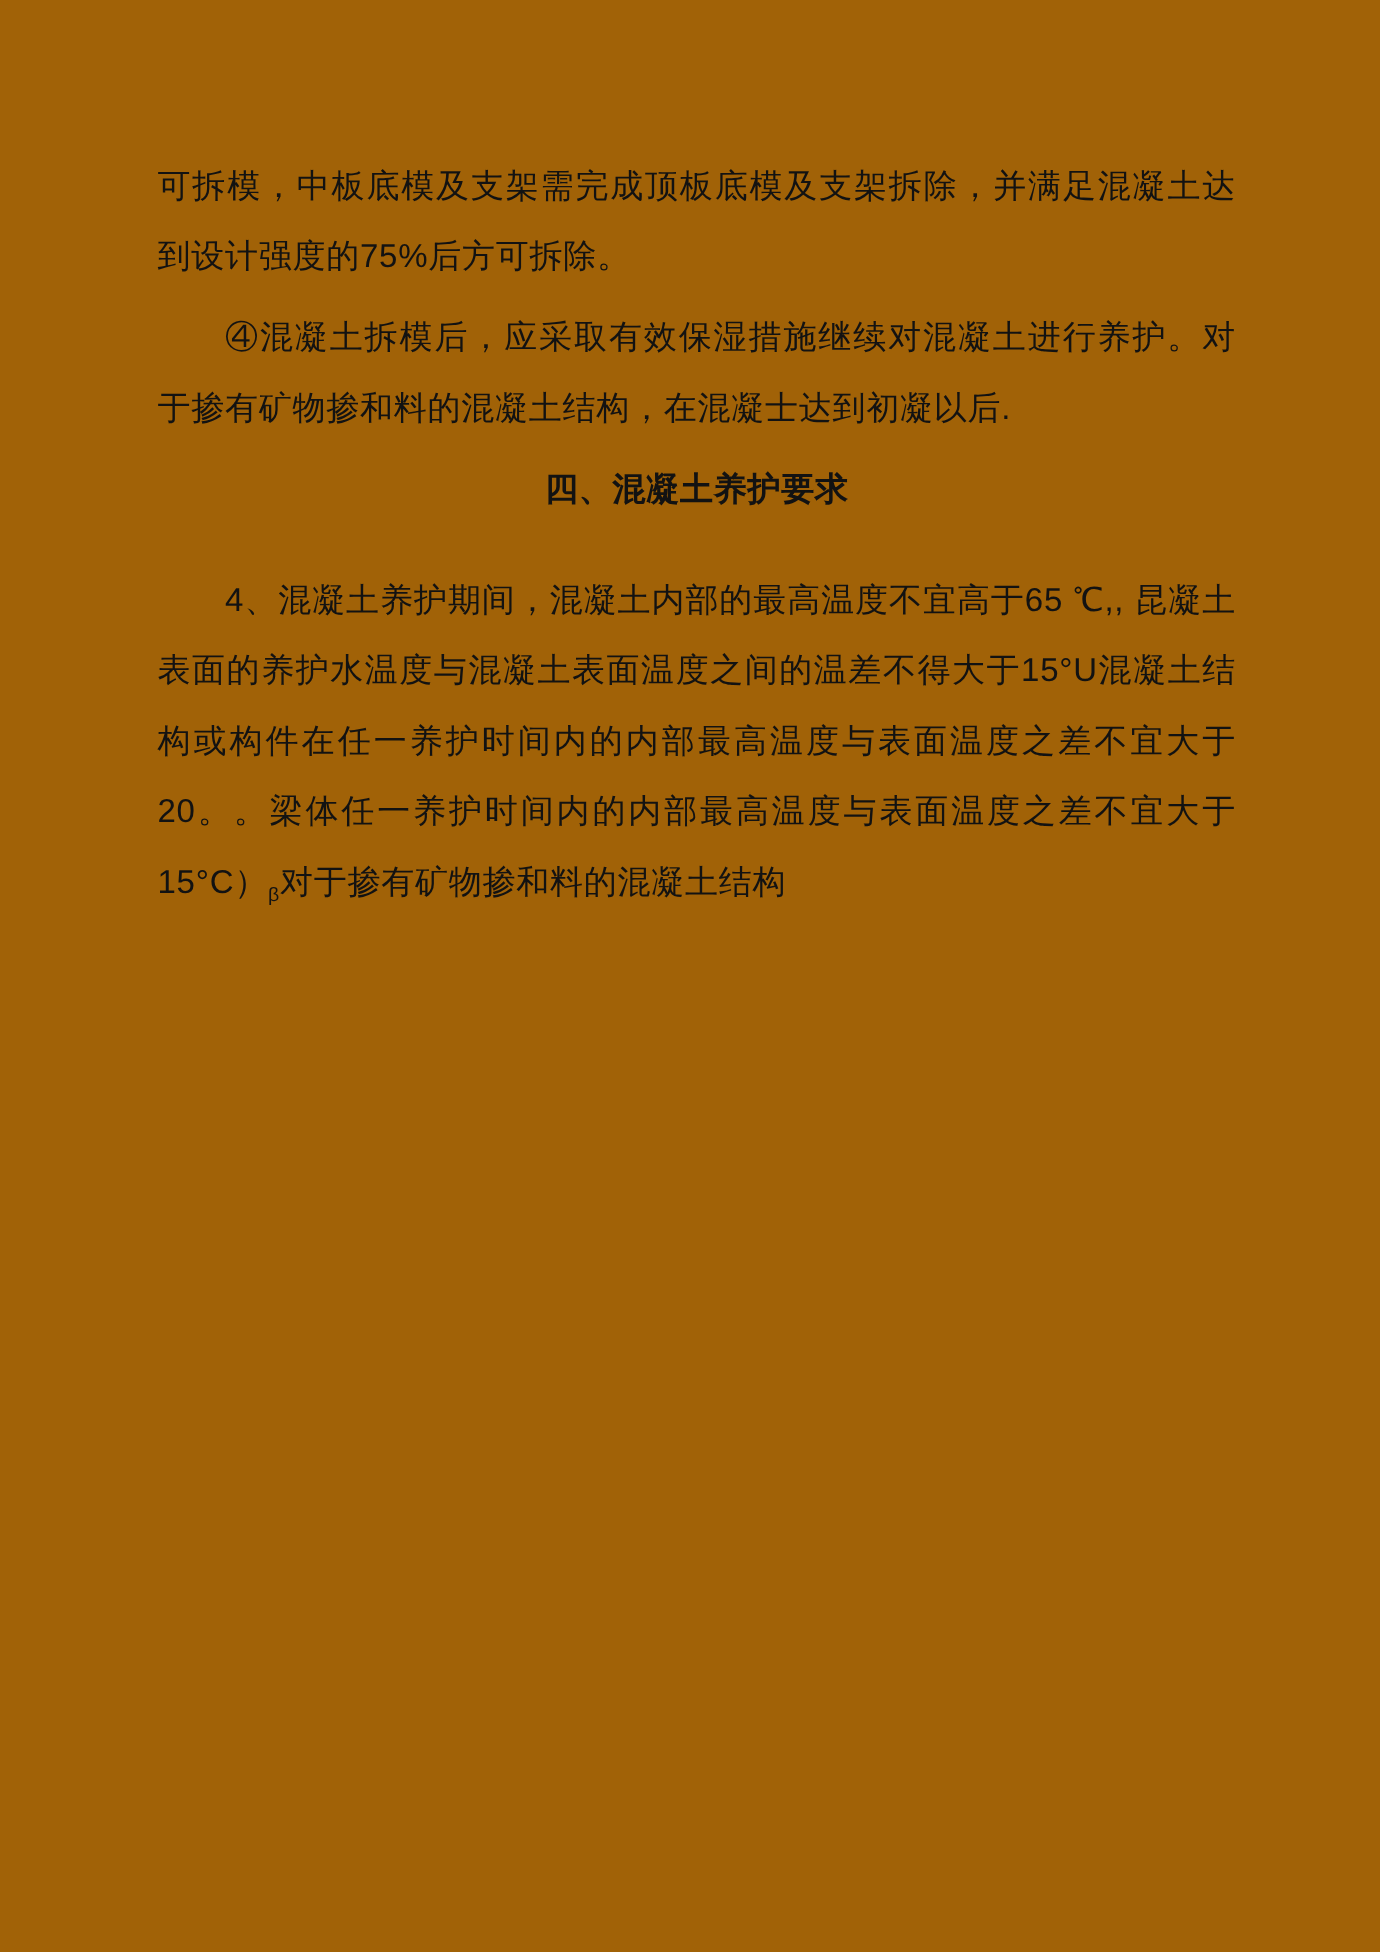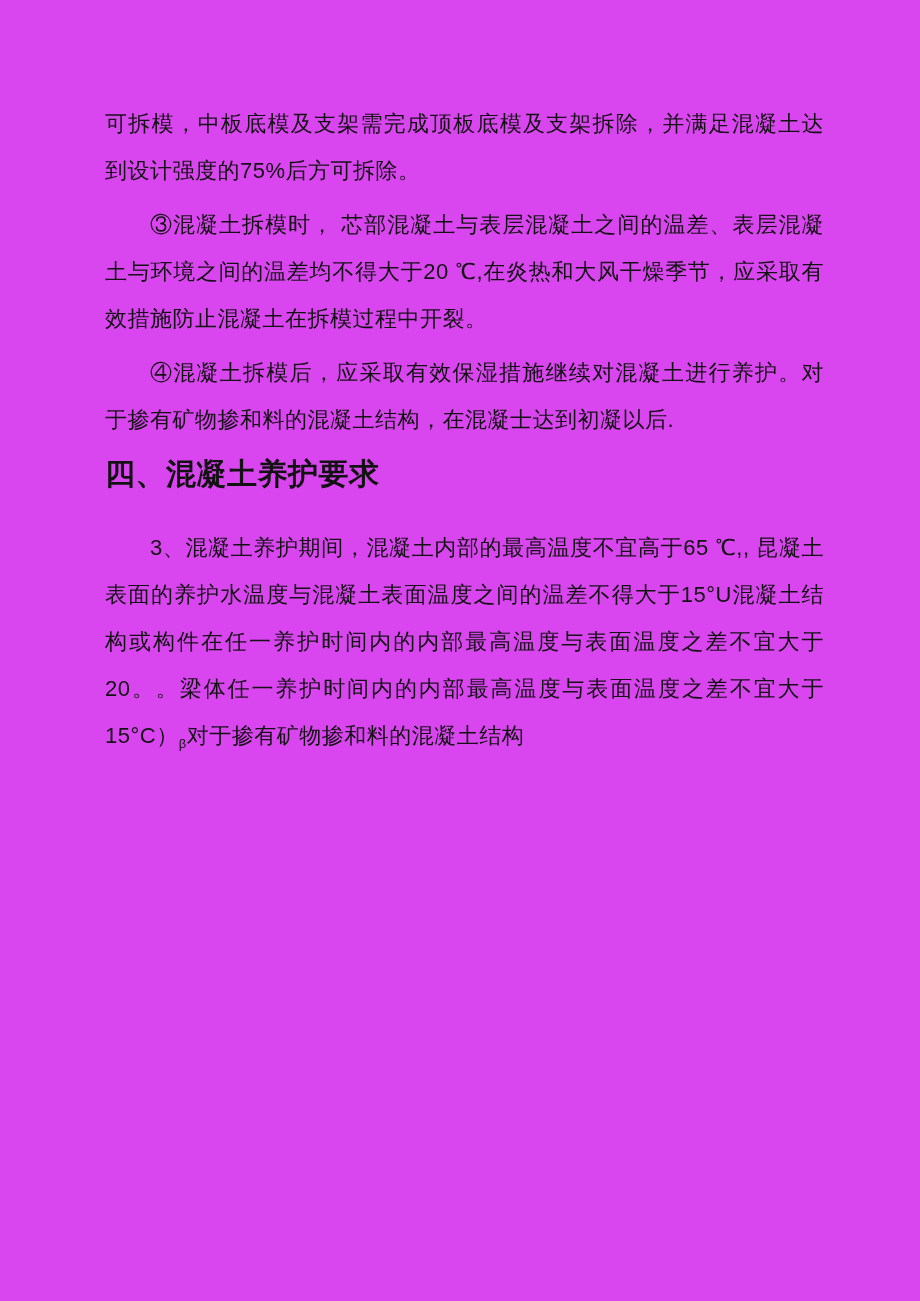--- a/index.html
+++ b/index.html
@@ -5,60 +5,60 @@
   html, body {
     margin: 0;
     padding: 0;
     background: #ffffff;
   }
   .page {
     position: relative;
     box-sizing: border-box;
     width: 920px;
     height: 1301px;
-    background: #d946ef;
+    background: #a16207;
     padding: 100px 96px 0 105px;
     overflow: hidden;
     font-family: "Liberation Sans", sans-serif;
     color: #121212;
   }
   .body-p {
     margin: 0 0 7px 0;
     font-size: 22px;
     line-height: 47px;
     text-align: justify;
     letter-spacing: 0.5px;
   }
   .indent { text-indent: 45px; }
   .no-indent { text-indent: 0; }
   .gap-before { margin-top: 27px; }
   .heading {
     margin: 2px 0 7px 0;
-    font-size: 30px;
+    font-size: 22px;
     font-weight: bold;
     line-height: 47px;
     letter-spacing: 0.5px;
+    text-align: center;
   }
   .subscript {
     font-size: 13px;
     vertical-align: sub;
     line-height: 0;
   }
 </style>
 </head>
 <body>
 
 <div class="page">
 
   <p class="body-p no-indent">可拆模，中板底模及支架需完成顶板底模及支架拆除，并满足混凝土达到设计强度的75%后方可拆除。</p>
 
-  <p class="body-p indent">③混凝土拆模时， 芯部混凝土与表层混凝土之间的温差、表层混凝土与环境之间的温差均不得大于20 ℃,在炎热和大风干燥季节，应采取有效措施防止混凝土在拆模过程中开裂。</p>
 
   <p class="body-p indent">④混凝土拆模后，应采取有效保湿措施继续对混凝土进行养护。对于掺有矿物掺和料的混凝土结构，在混凝士达到初凝以后.</p>
 
   <h2 class="heading">四、混凝土养护要求</h2>
 
 
 
 
-  <p class="body-p indent gap-before"><span>3、混凝土养护期间，混凝土内部的最高温度不宜高于65 ℃,,  昆凝土表面的养护水温度与混凝土表面温度之间的温差不得大于15°U混凝土结构或构件在任一养护时间内的内部最高温度与表面温度之差不宜大于20。。梁体任一养护时间内的内部最高温度与表面温度之差不宜大于15°C）</span><span class="subscript">β</span><span>对于掺有矿物掺和料的混凝土结构</span></p>
+  <p class="body-p indent gap-before"><span>4、混凝土养护期间，混凝土内部的最高温度不宜高于65 ℃,,  昆凝土表面的养护水温度与混凝土表面温度之间的温差不得大于15°U混凝土结构或构件在任一养护时间内的内部最高温度与表面温度之差不宜大于20。。梁体任一养护时间内的内部最高温度与表面温度之差不宜大于15°C）</span><span class="subscript">β</span><span>对于掺有矿物掺和料的混凝土结构</span></p>
 
 </div>
 
 </body></html>

